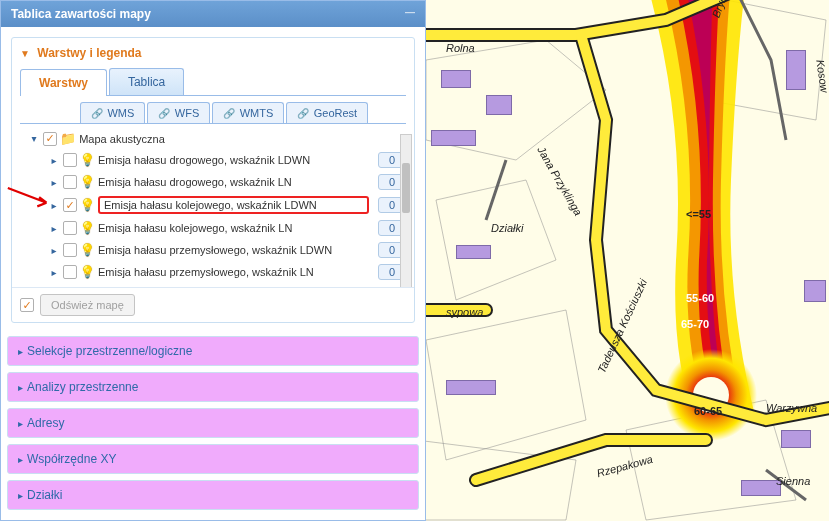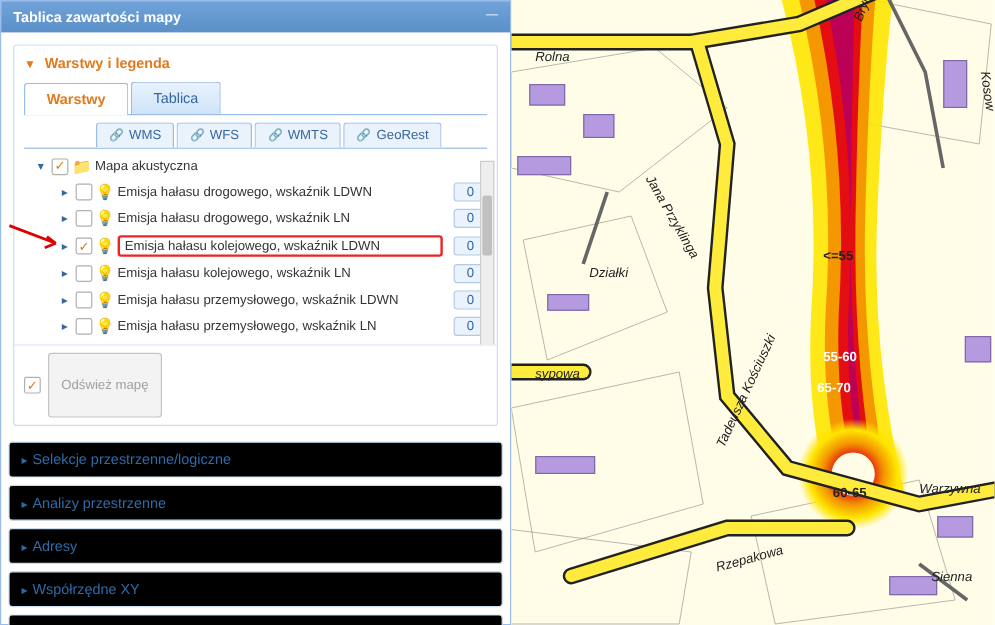--- a/index.html
+++ b/index.html
@@ -23,22 +23,22 @@
 .tree-node .arrow { color: #35669e; font-size: 10px; width: 12px; text-align: center; cursor: pointer; }
 .checkbox { width: 14px; height: 14px; border: 1px solid #b0b0b0; background: #fff; display: inline-flex; align-items: center; justify-content: center; font-size: 11px; color: #e07a1e; cursor: pointer; border-radius: 2px; }
 .checkbox.checked::before { content: '✓'; }
 .folder { color: #4d89c8; font-size: 13px; }
 .bulb { color: #f5c518; font-size: 12px; text-shadow: 0 0 1px #a07000; }
 .layer-label { flex: 1; white-space: nowrap; overflow: hidden; text-overflow: ellipsis; }
 .count-badge { background: #eaf2fc; border: 1px solid #b1cbe6; color: #35669e; padding: 1px 10px; border-radius: 3px; font-size: 11px; margin-left: 6px; cursor: pointer; }
 .layer-row { margin-left: 28px; }
 .highlighted { border: 2px solid #e22; padding: 1px 4px; border-radius: 3px; }
 .auto-refresh { display: flex; align-items: center; gap: 6px; padding: 6px 8px; font-size: 11px; color: #333; border-top: 1px solid #dce8f5; }
-.refresh-btn { padding: 20px 10px; border: 1px solid #c4c4c4; background: #f3f3f3; color: #a0a0a0; font-size: 11px; border-radius: 3px; cursor: pointer; }
-.collapsed-section { border: 1px solid #c9dff2; margin: 3px 6px; border-radius: 3px; padding: 7px 10px; color: #2f6aa8; font-size: 12px; cursor: pointer; background: #000000; }
+.refresh-btn { padding: 4px 10px; border: 1px solid #c4c4c4; background: #f3f3f3; color: #a0a0a0; font-size: 11px; border-radius: 3px; cursor: pointer; }
+.collapsed-section { border: 1px solid #c9dff2; margin: 3px 6px; border-radius: 3px; padding: 7px 10px; color: #2f6aa8; font-size: 12px; cursor: pointer; background: #f0abfc; }
 .collapsed-section .caret { color: #2f6aa8; font-size: 10px; margin-right: 4px; }
 .map-area { flex: 1; height: 100%; position: relative; overflow: hidden; background: #fffde8; }
 .red-arrow { position: absolute; left: 6px; top: 185px; z-index: 10; }
 .red-arrow svg { width: 46px; height: 30px; }
 .label-map { position: absolute; font-size: 11px; color: #222; font-style: italic; white-space: nowrap; }
 .building { position: absolute; background: #b69ae0; border: 1px solid #7e6aa8; }
 </style>
 </head>
 <body>
 

